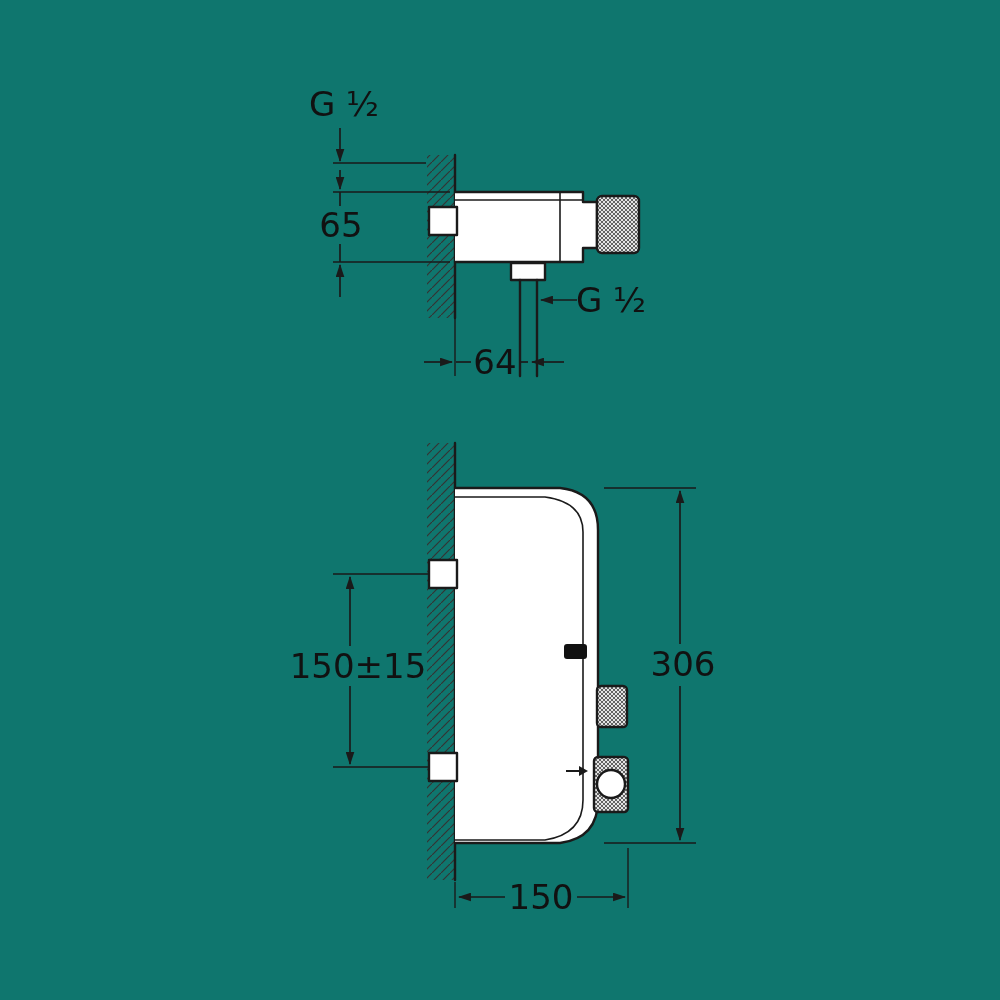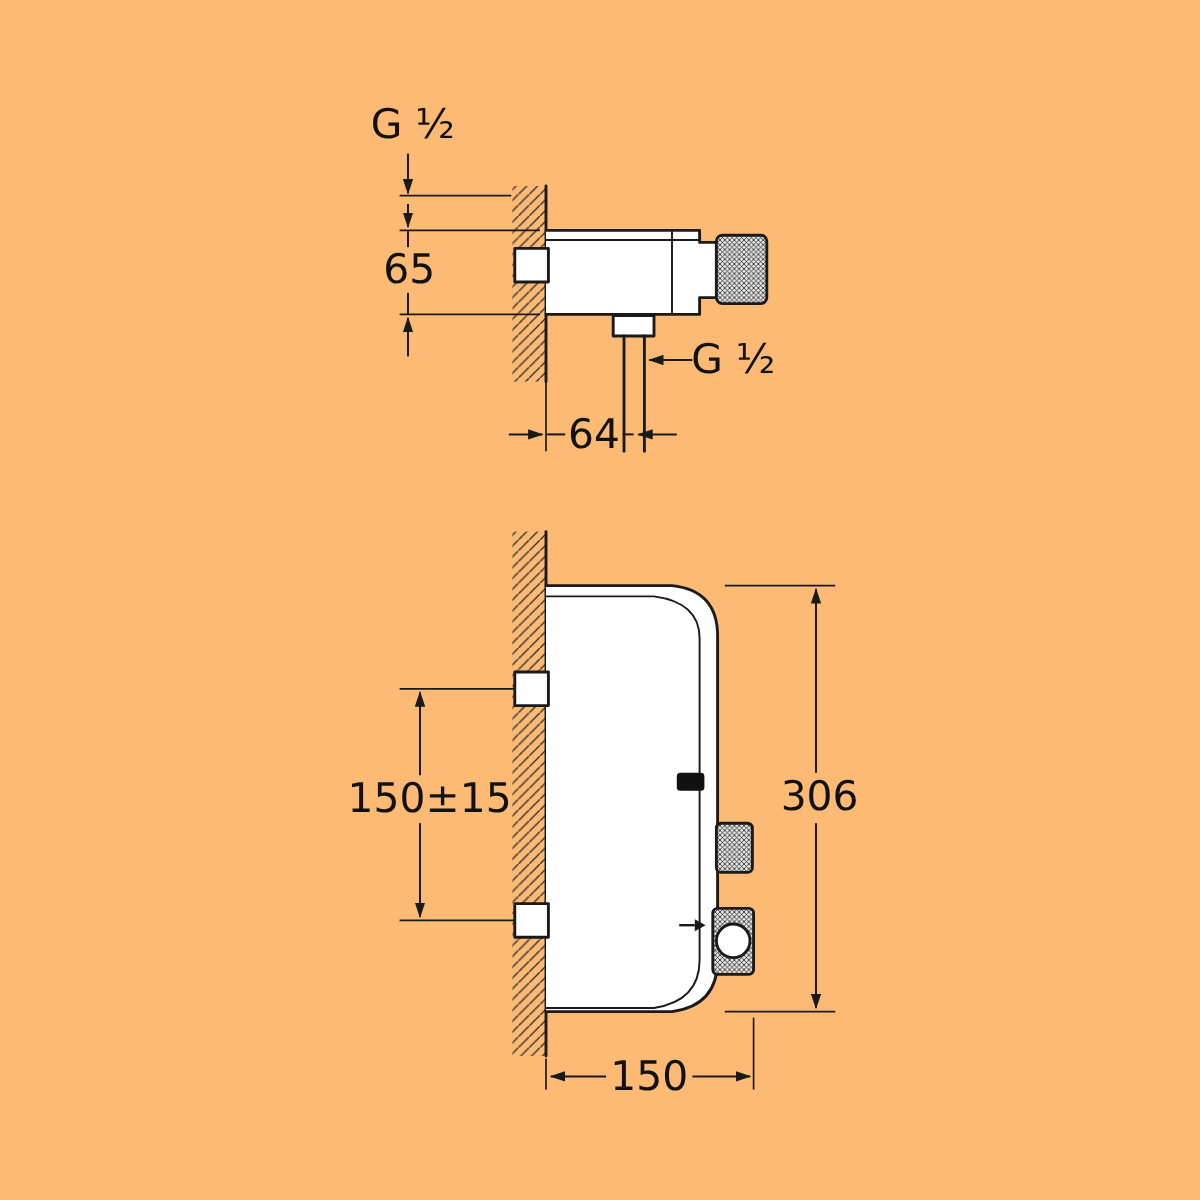--- a/index.html
+++ b/index.html
@@ -7,21 +7,21 @@
     padding: 0;
     width: 1000px;
     height: 1000px;
     background: #ffffff;
     font-family: "DejaVu Sans", sans-serif;
   }
   .stage {
     position: relative;
     width: 1000px;
     height: 1000px;
-    background: #fdba74;
+    background: #0f766e;
   }
   svg { display: block; }
   .outline { stroke: #1a1a1a; stroke-width: 2.4; fill: none; stroke-linejoin: round; stroke-linecap: round; }
   .outline-thin { stroke: #1a1a1a; stroke-width: 1.6; fill: none; stroke-linejoin: round; }
   .fill-white { fill: #ffffff; }
   .dim { stroke: #1a1a1a; stroke-width: 1.7; fill: none; }
   .ext { stroke: #1a1a1a; stroke-width: 1.4; fill: none; }
   .dim-text {
     font-family: "DejaVu Sans", sans-serif;
     font-size: 34px;

